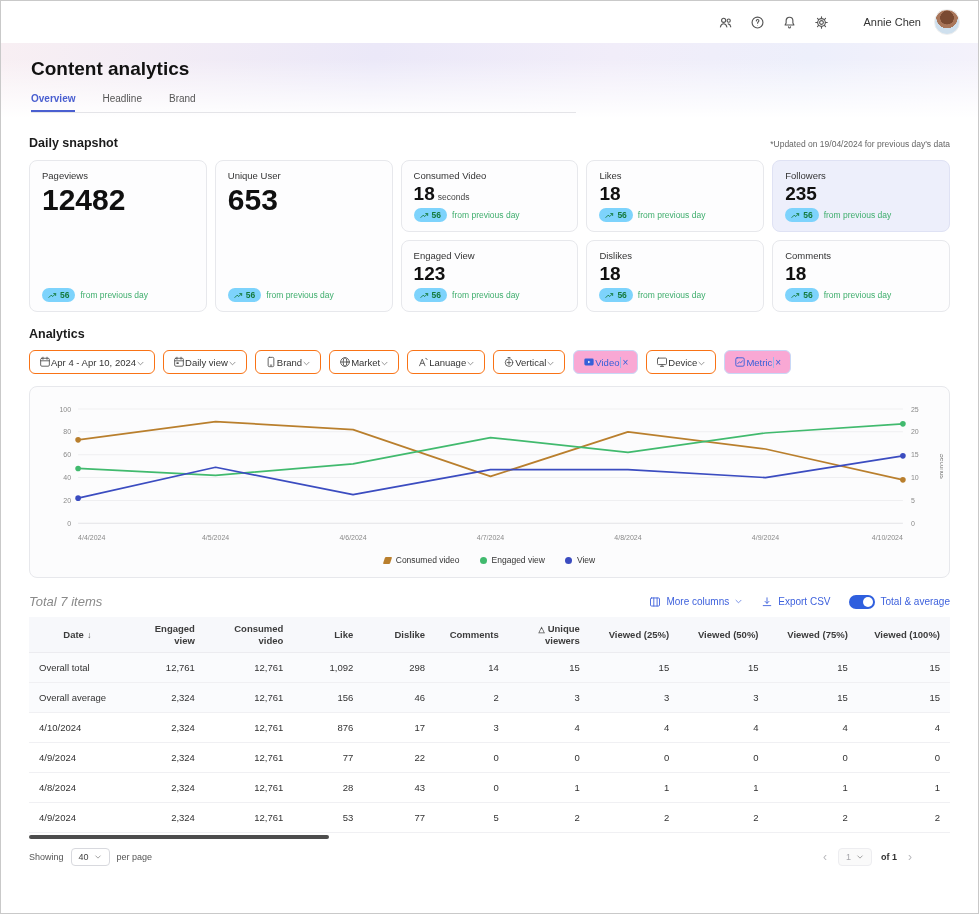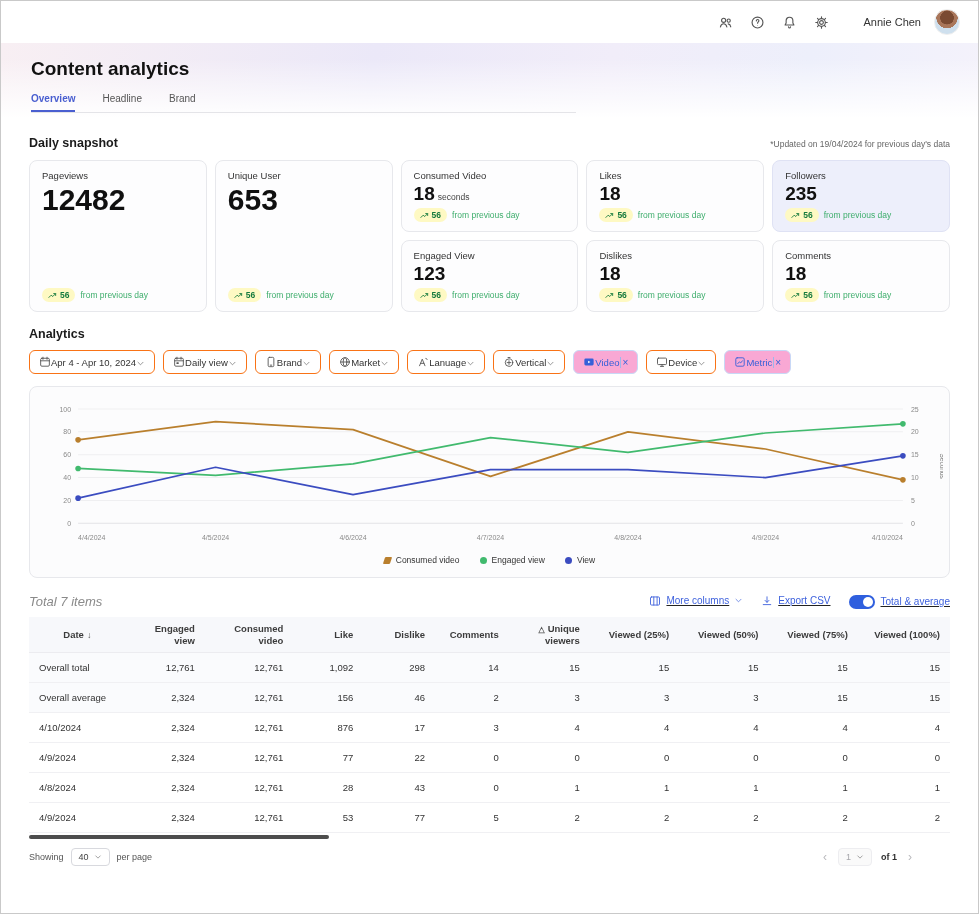--- a/index.html
+++ b/index.html
@@ -30,21 +30,21 @@
   
   .cards{display:grid;grid-template-columns:repeat(5,1fr);grid-auto-rows:72px;gap:8px;margin-top:10px;}
   .card{background:#fdfdfe;border:1px solid #e7e8ec;border-radius:8px;padding:9px 12px;display:flex;flex-direction:column;box-sizing:border-box;}
   .card.tall{grid-row:span 2;}
   .card.highlight{background:#edeffb;border-color:#dfe2f4;}
   .card-label{font-size:9.5px;color:#333;}
   .card-value{font-size:19px;font-weight:700;color:#101010;margin-top:3px;line-height:1.05;}
   .card.tall .card-value{font-size:30px;}
   .card-unit{font-size:8.5px;color:#444;font-weight:400;margin-left:3px;}
   .badge-row{margin-top:auto;display:flex;align-items:center;gap:5px;}
-  .delta-badge{background:#fef9c3;color:#157a3d;font-size:8.5px;font-weight:700;padding:2px 6px;border-radius:9px;
+  .delta-badge{background:#7dd3fc;color:#157a3d;font-size:8.5px;font-weight:700;padding:2px 6px;border-radius:9px;
                display:inline-flex;align-items:center;gap:3px;}
   .delta-badge .ic{width:9px;height:9px;}
   .delta-note{font-size:8.5px;color:#3fae6d;}
   
   .filters{display:flex;gap:8px;margin-top:9px;flex-wrap:nowrap;}
   .chip{display:inline-flex;align-items:flex-end;gap:0;border:1px solid #f97316;background:#fff;border-radius:6px;
         padding:5px 9px;font-size:9.5px;color:#333;cursor:pointer;white-space:nowrap;}
   .chip .ic{width:12px;height:12px;color:#555;}
   .chip .chev{width:9px;height:9px;color:#666;}
   .chip.selected{background:#f9a8d4;border-color:#c8d8f6;color:#3660d9;}
@@ -53,21 +53,21 @@
   .chip .close{font-size:10px;line-height:1;color:#3660d9;cursor:pointer;}
   
   .chart-panel{margin-top:12px;border:1px solid #e7e8ec;border-radius:8px;background:#fcfcfd;padding:12px 6px 6px;}
   .legend{display:flex;justify-content:center;gap:20px;margin:2px 0 6px;}
   .legend-item{display:flex;align-items:center;gap:5px;font-size:8.5px;color:#333;cursor:pointer;}
   .legend-marker{width:7px;height:7px;border-radius:50%;}
   .legend-marker.square{border-radius:1px;transform:skewX(-18deg);}
   
   .table-controls{display:flex;justify-content:space-between;align-items:center;margin-top:16px;}
   .table-summary{font-size:13px;color:#8a8a8a;font-style:italic;}
-  .controls-right{display:flex;align-items:flex-start;gap:18px;text-decoration:underline;}
+  .controls-right{display:flex;align-items:center;gap:18px;}
   .link-btn{display:inline-flex;align-items:center;gap:5px;border:none;background:none;color:#3f62dd;font-size:10px;cursor:pointer;padding:0;font-family:inherit;}
   .link-btn .ic{width:12px;height:12px;}
   .link-btn .chev{width:9px;height:9px;}
   .toggle-wrap{display:inline-flex;align-items:center;gap:6px;cursor:pointer;}
   .toggle{width:26px;height:14px;border-radius:8px;background:#2f5fde;position:relative;}
   .toggle .knob{position:absolute;top:2px;right:2px;width:10px;height:10px;border-radius:50%;background:#fff;}
   .toggle-label{font-size:10px;color:#3f62dd;}
   .analytics-table{width:100%;border-collapse:collapse;margin-top:8px;table-layout:fixed;}
   .analytics-table th{background:#f7f8fb;font-size:9.5px;font-weight:700;color:#3c3c3c;padding:6px 10px;
                       text-align:right;vertical-align:middle;line-height:1.2;border-bottom:1px solid #ececf0;cursor:pointer;}

